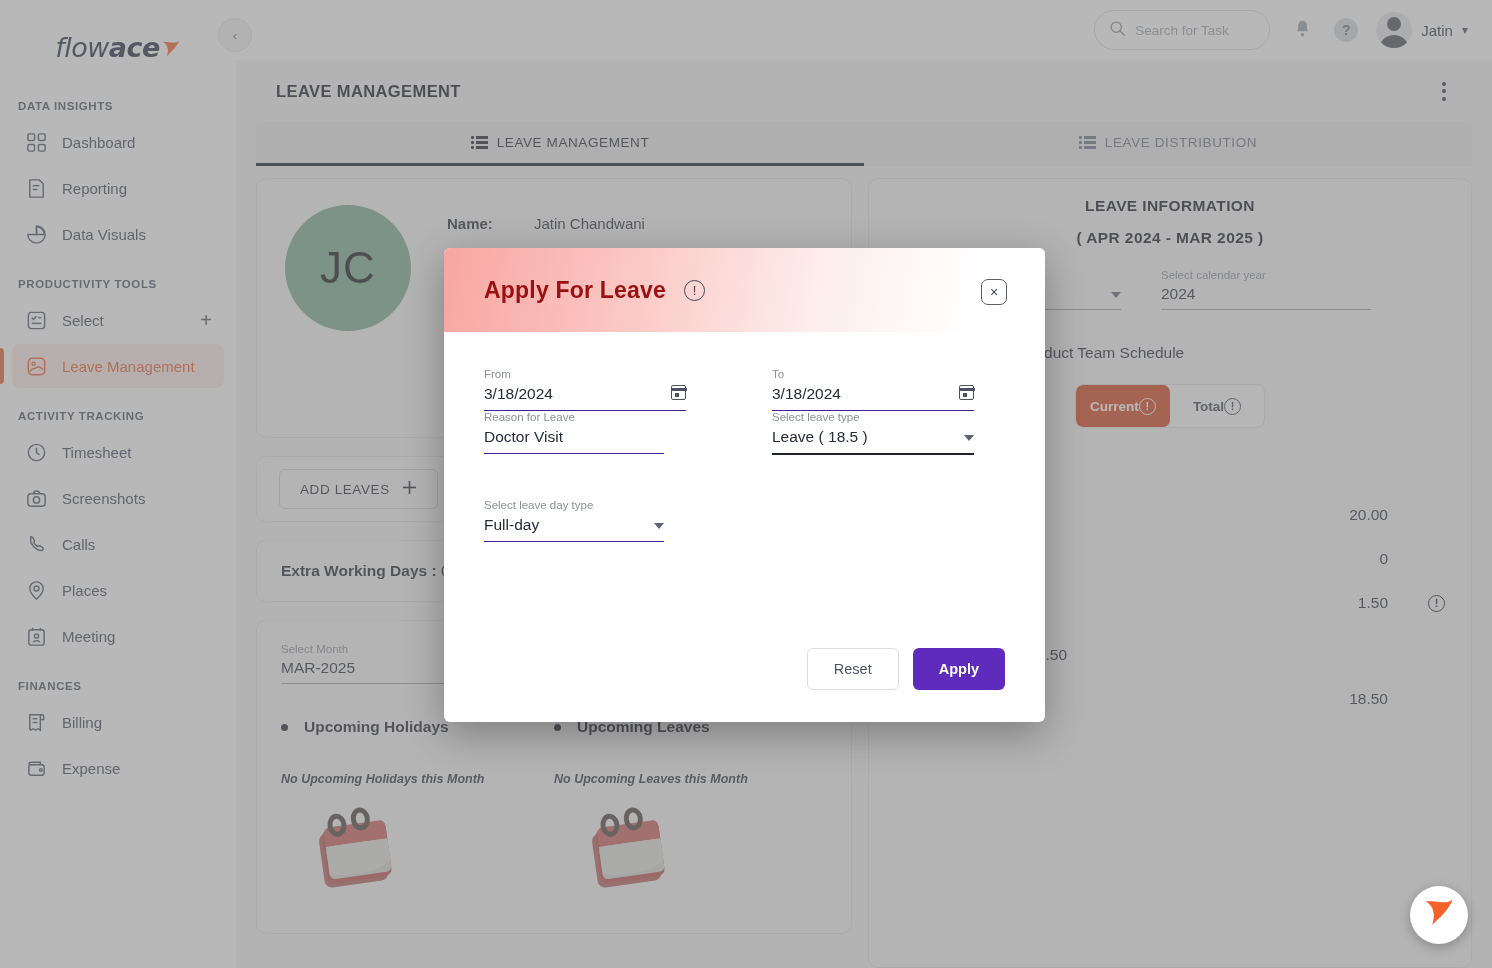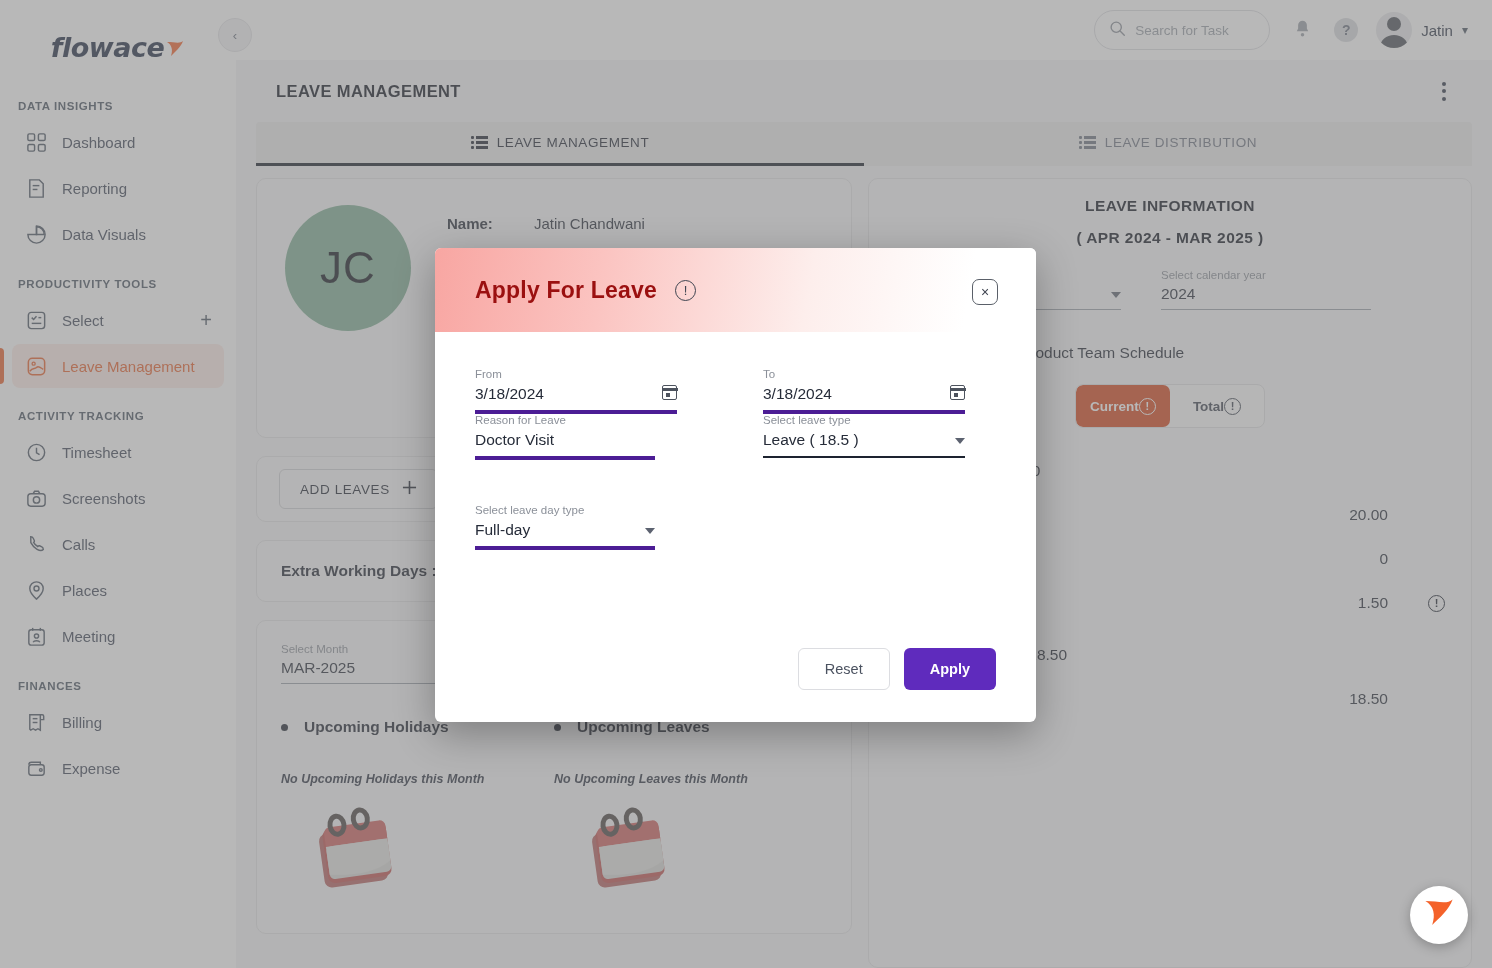--- a/index.html
+++ b/index.html
@@ -28,21 +28,21 @@
     background:#ffffff;
     flex:0 0 236px;
     padding-top:18px;
     overflow:hidden;
   }
   .logo-wrap { display:flex; justify-content:center; align-items:center; height:60px; }
   .logo-text {
     font-family:"DejaVu Sans", sans-serif;
     font-size:27px; color:#1f2b44; letter-spacing:-0.5px;
   }
-  .logo-text .flow { font-style:italic; font-weight:700; }
+  .logo-text .flow { font-style:italic; font-weight:400; }
   .logo-text .ace  { font-style:italic; font-weight:bold; }
   .logo-swoosh { display:inline-block; margin-left:1px; vertical-align:middle; }
 
   .nav-section-title {
     font-size:11.5px; font-weight:bold; color:#4b5563;
     letter-spacing:0.6px; padding:0 0 0 18px;
     margin:22px 0 8px 0;
   }
   .nav-item {
     display:flex; align-items:center; gap:14px;
@@ -186,21 +186,21 @@
 
   
   .fab {
     position:absolute; right:24px; bottom:24px; width:58px; height:58px;
     border-radius:50%; background:#ffffff; box-shadow:0 3px 12px rgba(0,0,0,.25);
     display:flex; align-items:center; justify-content:center; cursor:pointer; z-index:60;
   }
 
   
   .modal {
-    position:absolute; left:435px; top:248px; width:601px; height:474px;
+    position:absolute; left:444px; top:248px; width:601px; height:474px;
     background:#ffffff; border-radius:6px; z-index:100;
     box-shadow:0 12px 40px rgba(0,0,0,.30);
     display:flex; flex-direction:column;
   }
   .modal-head {
     height:84px; border-radius:6px 6px 0 0;
     background:linear-gradient(100deg,#f8a6a2 0%,#fbc4c1 28%,#fdeeec 62%,#ffffff 88%);
     display:flex; align-items:center; padding:0 40px; position:relative;
   }
   .modal-title { font-size:23px; font-weight:bold; color:#9b1010; letter-spacing:0.2px;}
@@ -215,21 +215,21 @@
     display:flex; align-items:center; justify-content:center;
     color:#3f4450; font-size:14px; cursor:pointer;
   }
   .modal-body { flex:1; padding:36px 40px 0 40px; position:relative;}
   .m-row { display:flex; gap:108px; }
   .m-field { width:180px; }
   .m-field.wide { width:202px; }
   .m-label { font-size:11.5px; color:#8b9099; margin-bottom:5px; }
   .m-input {
     font-size:15.5px; color:#262c39; padding-bottom:7px;
-    border-bottom:4px solid #4c1d95; display:flex; justify-content:space-between; align-items:flex-end;
+    border-bottom:1px solid #4c1d95; display:flex; justify-content:space-between; align-items:flex-end;
     width:202px;
   }
   .m-input.dark { border-bottom:2px solid #1d2330; }
   .m-input.narrow { width:180px; }
   .cal-ico { width:15px;height:15px;border:1.5px solid #4d535e;border-radius:2px;position:relative; margin-bottom:3px;}
   .cal-ico::before{content:'';position:absolute;left:-1.5px;right:-1.5px;top:1.5px;height:3px;background:#4d535e;}
   .cal-ico::after{content:'';position:absolute;left:2.5px;top:7px;width:4px;height:4px;background:#4d535e;}
   .num-leaves { font-size:14.5px; font-weight:bold; color:#1a202c; margin:40px 0 16px 0; }
   .m-row2 { display:flex; gap:108px; }
   .m-row3 { margin-top:44px; }

